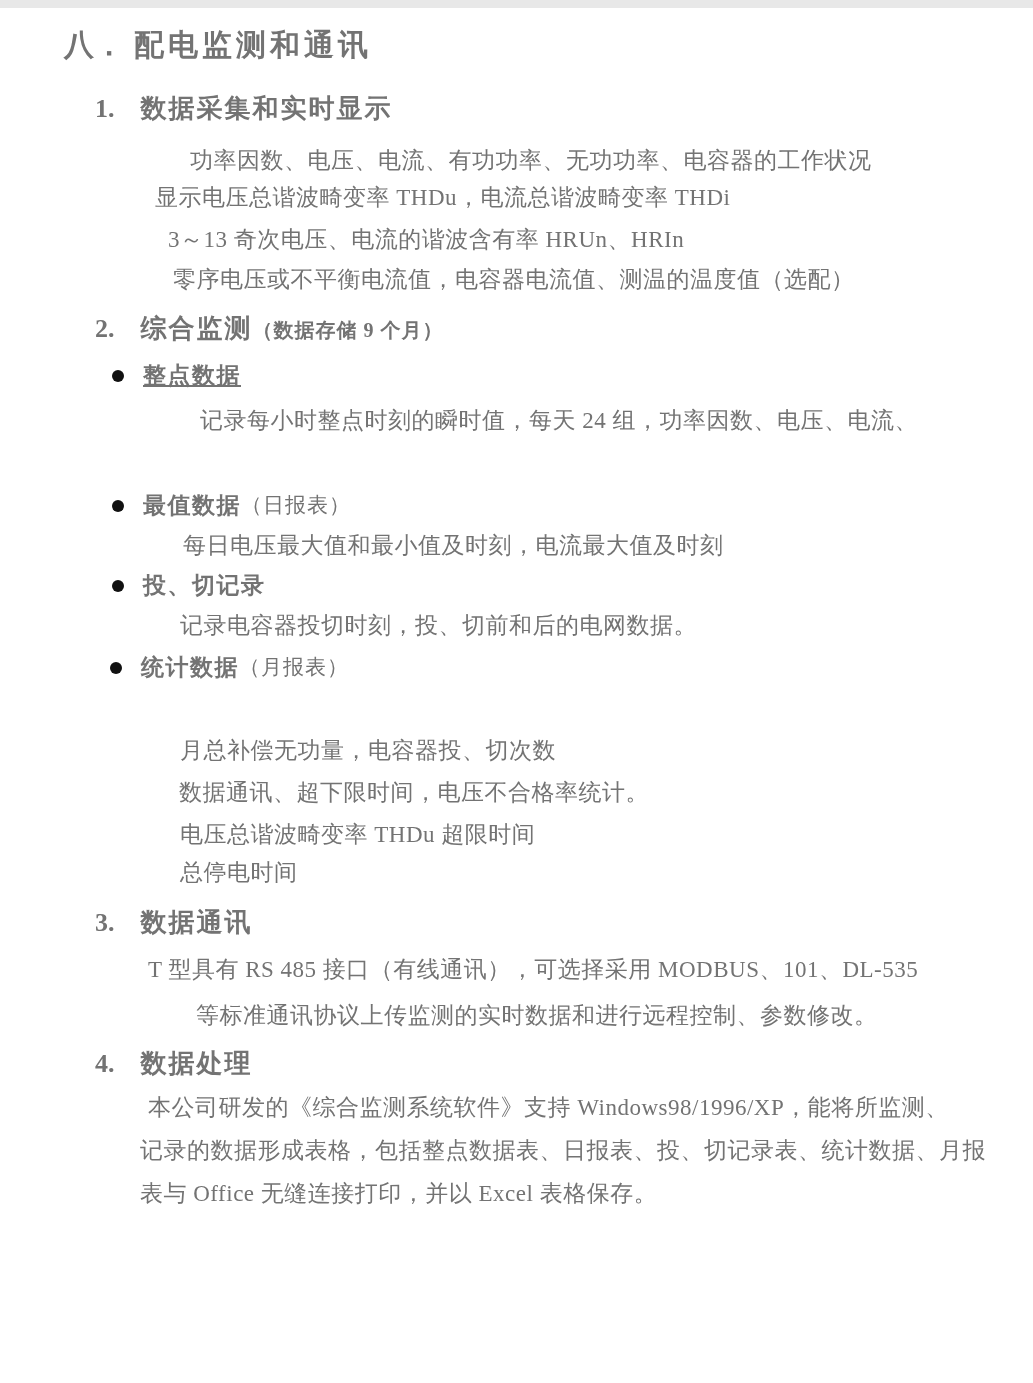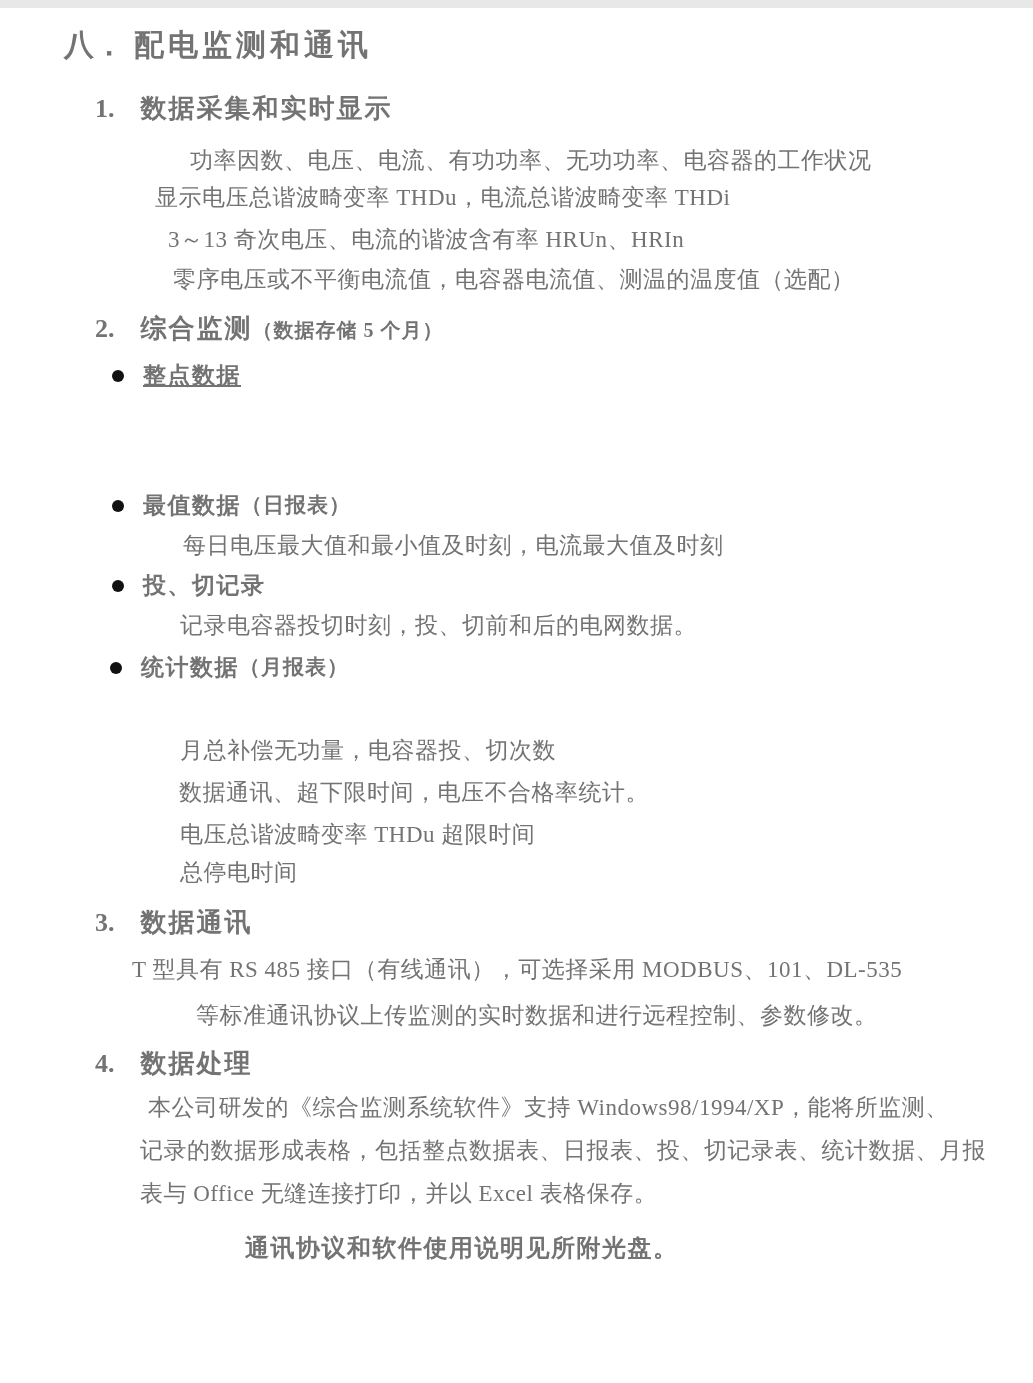--- a/index.html
+++ b/index.html
@@ -20,48 +20,49 @@
   .sec-heading .num { display: inline-block; margin-right: 26px; letter-spacing: 0; }
   .sec-heading .note { font-size: 20px; letter-spacing: 1px; }
   .body-line { font-size: 23px; letter-spacing: 0.5px; }
   .bullet-row { display: flex; align-items: center; }
   .bullet-dot {
     width: 12px; height: 12px; border-radius: 50%;
     background: #111; display: inline-block; margin-right: 19px;
     flex: 0 0 auto;
   }
   .bullet-label { font-size: 23px; font-weight: bold; letter-spacing: 1.5px; line-height: 1; }
-  .bullet-note { font-size: 21px; font-weight: bold; letter-spacing: 1px; line-height: 1; }
+  .bullet-note { font-size: 21px; font-weight: normal; letter-spacing: 1px; line-height: 1; }
   .footer-note { font-size: 24px; font-weight: bold; letter-spacing: 1.5px; }
 </style>
 </head>
 <body>
 
 <div class="page">
 
   <div class="abs chapter-title" style="top:22px; left:64px;">
     <span class="num">八．</span><span>配电监测和通讯</span>
   </div>
 
   <div class="abs sec-heading" style="top:88px; left:95px;">
     <span class="num">1.</span><span>数据采集和实时显示</span>
   </div>
   <div class="abs body-line" style="top:141px; left:190px;">功率因数、电压、电流、有功功率、无功功率、电容器的工作状况</div>
   <div class="abs body-line" style="top:178px; left:155px;">显示电压总谐波畸变率 THDu，电流总谐波畸变率 THDi</div>
   <div class="abs body-line" style="top:220px; left:168px;">3～13 奇次电压、电流的谐波含有率 HRUn、HRIn</div>
   <div class="abs body-line" style="top:260px; left:173px;">零序电压或不平衡电流值，电容器电流值、测温的温度值（选配）</div>
 
   <div class="abs sec-heading" style="top:308px; left:95px;">
-    <span class="num">2.</span><span>综合监测</span><span class="note">（数据存储 5 个月）</span>
+    <span class="num">2.</span><span>综合监测</span><span class="note">（数据存储 9 个月）</span>
   </div>
 
   <div class="abs bullet-row" style="top:356px; left:112px;text-decoration:underline;">
     <span class="bullet-dot"></span>
     <span class="bullet-label">整点数据</span>
   </div>
+  <div class="abs body-line" style="top:401px; left:200px;">记录每小时整点时刻的瞬时值，每天 24 组，功率因数、电压、电流、</div>
 
   <div class="abs bullet-row" style="top:486px; left:112px;">
     <span class="bullet-dot"></span>
     <span class="bullet-label">最值数据</span>
     <span class="bullet-note">（日报表）</span>
   </div>
   <div class="abs body-line" style="top:526px; left:183px;">每日电压最大值和最小值及时刻，电流最大值及时刻</div>
 
   <div class="abs bullet-row" style="top:566px; left:112px;">
     <span class="bullet-dot"></span>
@@ -75,25 +76,24 @@
     <span class="bullet-note">（月报表）</span>
   </div>
   <div class="abs body-line" style="top:731px; left:180px;text-align:center;">月总补偿无功量，电容器投、切次数</div>
   <div class="abs body-line" style="top:773px; left:179px;">数据通讯、超下限时间，电压不合格率统计。</div>
   <div class="abs body-line" style="top:815px; left:180px;">电压总谐波畸变率 THDu 超限时间</div>
   <div class="abs body-line" style="top:853px; left:180px;">总停电时间</div>
 
   <div class="abs sec-heading" style="top:902px; left:95px;">
     <span class="num">3.</span><span>数据通讯</span>
   </div>
-  <div class="abs body-line" style="top:950px; left:132px;">T 型具有 RS 485 接口（有线通讯），可选择采用 MODBUS、101、DL-535</div>
+  <div class="abs body-line" style="top:950px; left:148px;">T 型具有 RS 485 接口（有线通讯），可选择采用 MODBUS、101、DL-535</div>
   <div class="abs body-line" style="top:996px; left:196px;">等标准通讯协议上传监测的实时数据和进行远程控制、参数修改。</div>
 
   <div class="abs sec-heading" style="top:1043px; left:95px;">
     <span class="num">4.</span><span>数据处理</span>
   </div>
-  <div class="abs body-line" style="top:1088px; left:148px;">本公司研发的《综合监测系统软件》支持 Windows98/1994/XP，能将所监测、</div>
+  <div class="abs body-line" style="top:1088px; left:148px;">本公司研发的《综合监测系统软件》支持 Windows98/1996/XP，能将所监测、</div>
   <div class="abs body-line" style="top:1131px; left:140px;">记录的数据形成表格，包括整点数据表、日报表、投、切记录表、统计数据、月报</div>
   <div class="abs body-line" style="top:1174px; left:140px;">表与 Office 无缝连接打印，并以 Excel 表格保存。</div>
 
-  <div class="abs footer-note" style="top:1228px; left:245px;">通讯协议和软件使用说明见所附光盘。</div>
 
 </div>
 
 </body></html>

